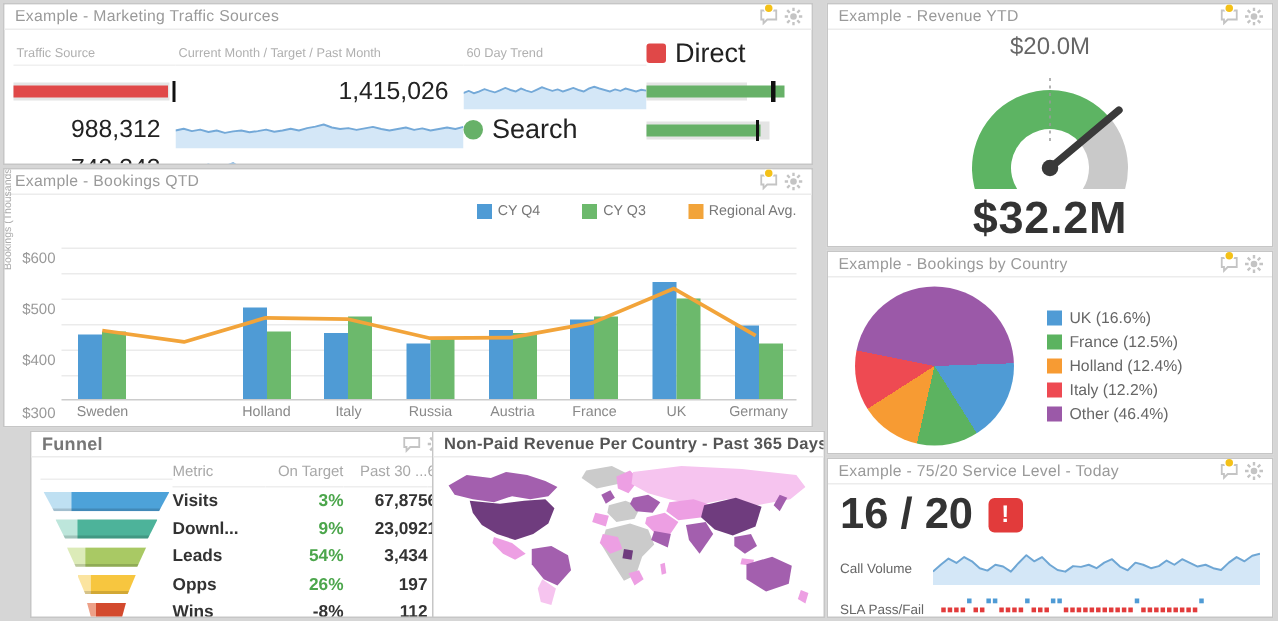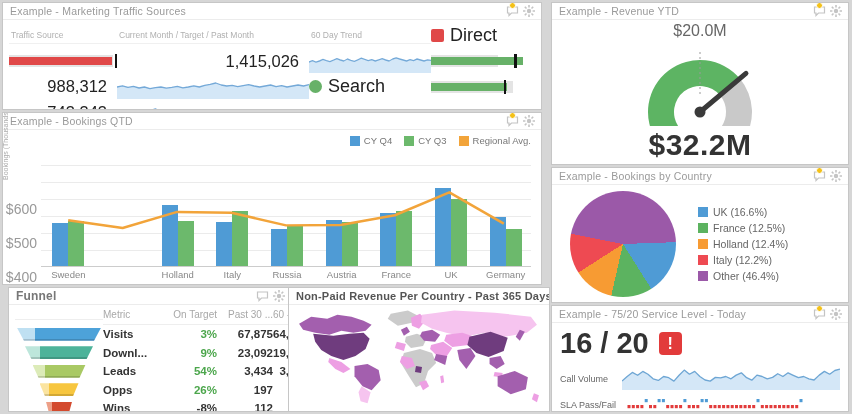--- a/index.html
+++ b/index.html
@@ -19,26 +19,26 @@
   .mk-marker { width:13px; height:13px; flex:none; }
   .mk-bullet { position:relative; height:14px; }
   .mk-track { position:absolute; left:0; top:1px; height:12px; background:#e4e4e4; }
   .mk-bar { position:absolute; left:0; top:3px; height:8px; }
   .mk-tick { position:absolute; top:0; width:2.5px; height:14px; background:#111; }
   .mk-val { font-size:16.5px; color:#222; text-align:right; padding-right:10px; }
   .mk-spark { height:24px; }
 
   
   #bk-body { position:relative; height:154px; }
-  #bk-legend { position:absolute; top:5px; right:10px; display:flex; gap:12px; font-size:9.5px; color:#777; }
+  #bk-legend { position:absolute; top:5px; right:10px; display:flex; gap:28px; font-size:9.5px; color:#777; }
   .lg-item { display:flex; align-items:center; gap:4px; }
   .lg-sw { width:10px; height:10px; }
   #bk-plot { position:absolute; left:38px; right:10px; top:26px; bottom:17px; border-bottom:1px solid #ccc; }
   .gridline { position:absolute; left:0; right:0; height:1px; background:#ebebeb; }
-  .yt { position:absolute; right:calc(100% + 4px); transform:translateY(-50%); font-size:14px; color:#999; white-space:nowrap;margin-top:36px; }
+  .yt { position:absolute; right:calc(100% + 4px); transform:translateY(-50%); font-size:10px; color:#999; white-space:nowrap; }
   #bk-ylabel { position:absolute; left:-1px; top:55%; transform:rotate(-90deg) translateX(50%); transform-origin:left top; font-size:7px; color:#aaa; white-space:nowrap; }
   .bk-group { position:absolute; bottom:0; display:flex; align-items:flex-end; justify-content:center; }
   .bk-bar { width:16px; }
   .bk-x { position:absolute; top:100%; margin-top:3px; font-size:9.5px; color:#888; text-align:center; transform:translateX(-50%); white-space:nowrap; }
   #bk-line { position:absolute; inset:0; overflow:visible; }
 
   
   #fn-grid { display:grid; grid-template-columns:88px 62px 52px 56px 1fr; align-items:center; padding:1px 8px 0 6px; }
   .fn-h { font-size:10px; color:#a8a8a8; padding:3px 0 4px 0; border-bottom:1px solid #eee; white-space:nowrap; overflow:hidden; }
   .fn-cell { font-size:11.5px; font-weight:bold; color:#333; height:18.5px; display:flex; align-items:center; }
@@ -221,21 +221,21 @@
           <div class="bk-bar" style="height: 66.6px; background: rgb(108, 185, 108);"></div>
           <span class="bk-x" style="left: 50%;">UK</span>
         </div>
         <svg id="bk-line" width="100%" height="100%" viewBox="0 0 492 111" preserveAspectRatio="none" style="position: absolute; inset: 0px; overflow: visible; pointer-events: none;">
           <path d="M27.3 64.9 L82.0 72.6 L136.7 56.4 L191.3 57.2 L246.0 70.0 L300.7 69.7 L355.3 59.8 L410.0 36.7 L464.7 68.3 " fill="none" stroke="#f2a43a" stroke-width="2.5" stroke-linejoin="round"></path>
         </svg>
       </div>
   </div>
 </div>
 
-<div class="panel" style="left:8px;top:287px;width:284px;height:125px;">
+<div class="panel" style="left:20px;top:287px;width:284px;height:125px;">
   <div class="phead">
     <span class="ptitle" style="font-size:12px;color:#777;font-weight:bold;">Funnel</span>
     <span class="picons">
         <svg width="13" height="11" viewBox="0 0 13 11">
           <path d="M1.5 1h10v6h-6l-2.5 2.5V7h-1.5z" fill="none" stroke="#c4c4c4" stroke-width="1.2"></path>
         </svg>
         <svg width="12" height="12" viewBox="0 0 12 12">
           <g fill="#c4c4c4">
             <circle cx="6" cy="6" r="2.2"></circle>
             <g stroke="#c4c4c4" stroke-width="1.6">

